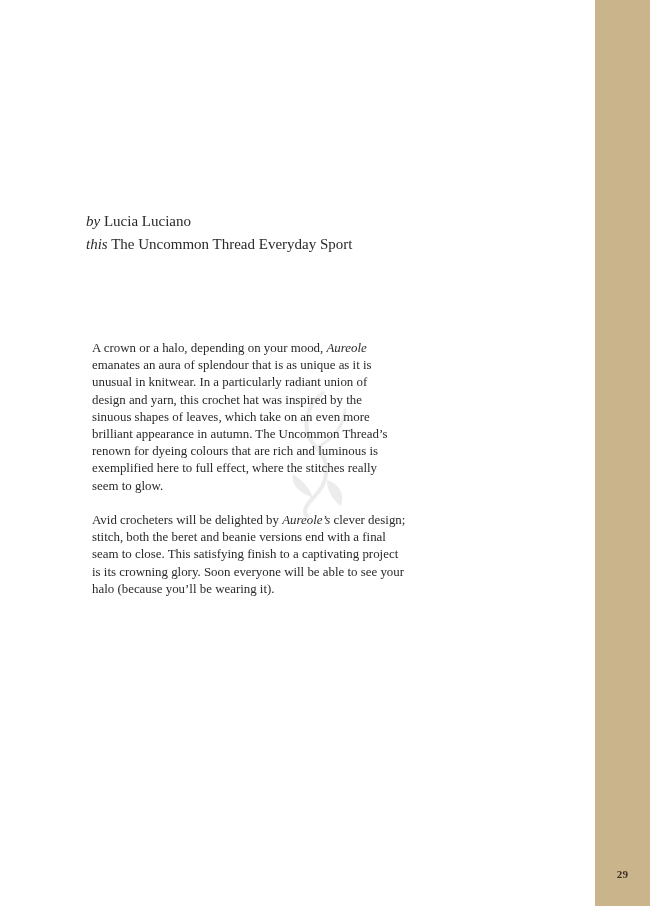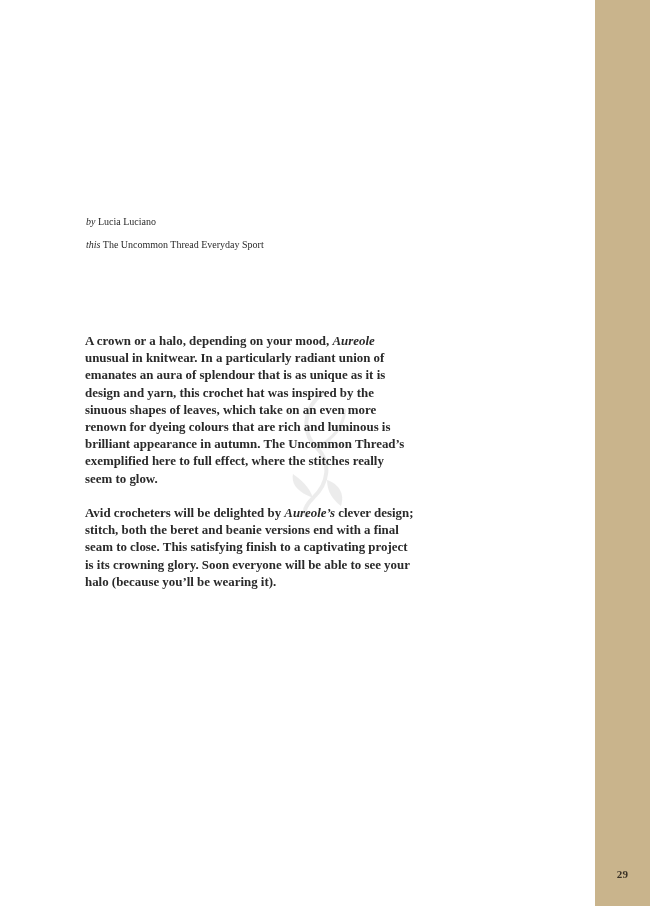--- a/index.html
+++ b/index.html
@@ -36,21 +36,21 @@
       text-align: center;
       font-size: 11px;
       font-weight: bold;
       color: #3a3226;
       letter-spacing: 0.3px;
     }
     .credits {
       position: absolute;
       left: 86px;
       top: 210px;
-      font-size: 10px;
+      font-size: 15px;
       line-height: 23px;
     }
     .credit-line em {
       font-style: italic;
     }
     .watermark {
       position: absolute;
       left: 283px;
       top: 388px;
       width: 70px;
@@ -60,22 +60,21 @@
     }
     .body-text {
       position: absolute;
       left: 85px;
       top: 333px;
       width: 330px;
       font-size: 12.9px;
       line-height: 17.2px;
     }
     .body-text p {
-      margin: 0;
-      font-weight: bold;
+      margin: 7px;
     }
     .body-text p + p {
       margin-top: 17.2px;
     }
     .body-line {
       display: block;
       white-space: nowrap;
     }
     .body-line em { font-style: italic; }
     .refs {
@@ -112,26 +111,26 @@
   <svg class="watermark" viewBox="0 0 70 130">
     <path d="M40 5 C 20 20, 18 45, 34 60 C 48 74, 46 95, 30 110 C 22 118, 20 124, 24 128" fill="none" stroke="#9a9a9a" stroke-width="4" stroke-linecap="round"></path>
     <path d="M34 60 C 50 50, 60 40, 62 22" fill="none" stroke="#9a9a9a" stroke-width="3" stroke-linecap="round"></path>
     <path d="M30 110 C 14 104, 8 96, 10 86 C 18 92, 26 98, 30 110 Z" fill="#9a9a9a"></path>
     <path d="M44 92 C 56 96, 62 106, 58 118 C 50 112, 44 104, 44 92 Z" fill="#9a9a9a"></path>
   </svg>
 
   <div class="body-text">
     <p>
       <span class="body-line"><span>A crown or a halo, depending on your mood, </span><em>Aureole</em><span></span></span>
+      <span class="body-line"><span>emanates an aura of splendour that is as unique as it is</span></span>
       <span class="body-line"><span>unusual in knitwear. In a particularly radiant union of</span></span>
-      <span class="body-line"><span>emanates an aura of splendour that is as unique as it is</span></span>
       <span class="body-line"><span>design and yarn, this crochet hat was inspired by the</span></span>
       <span class="body-line"><span>sinuous shapes of leaves, which take on an even more</span></span>
+      <span class="body-line"><span>brilliant appearance in autumn. The Uncommon Thread’s</span></span>
       <span class="body-line"><span>renown for dyeing colours that are rich and luminous is</span></span>
-      <span class="body-line"><span>brilliant appearance in autumn. The Uncommon Thread’s</span></span>
       <span class="body-line"><span>exemplified here to full effect, where the stitches really</span></span>
       <span class="body-line"><span>seem to glow.</span></span>
     </p>
     <p>
       <span class="body-line"><span>Avid crocheters will be delighted by </span><em>Aureole’s</em><span> clever design;</span></span>
       <span class="body-line"><span>stitch, both the beret and beanie versions end with a final</span></span>
       <span class="body-line"><span>seam to close. This satisfying finish to a captivating project</span></span>
       <span class="body-line"><span>is its crowning glory. Soon everyone will be able to see your</span></span>
       <span class="body-line"><span>halo (because you’ll be wearing it).</span></span>
     </p>

